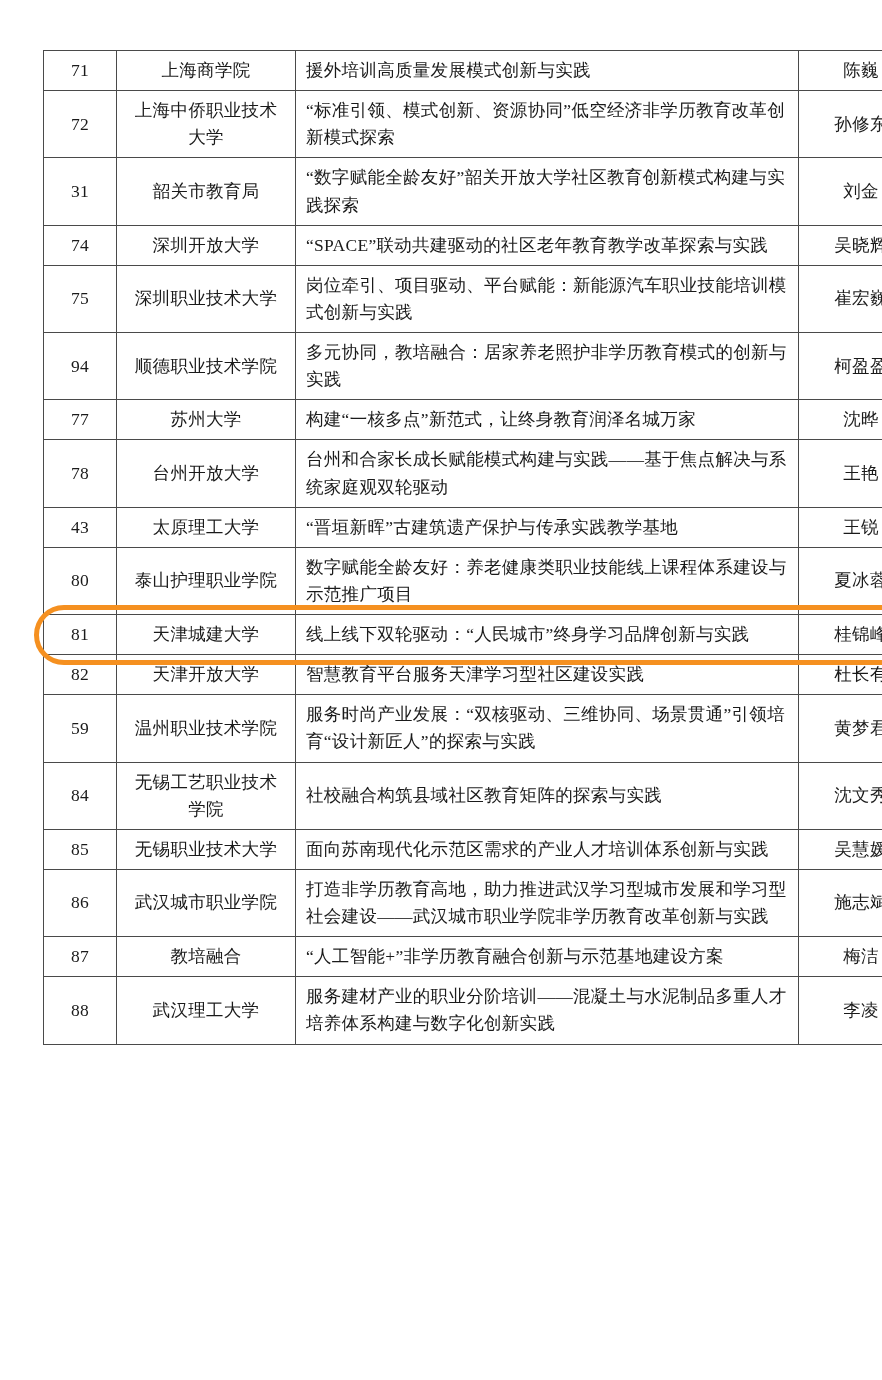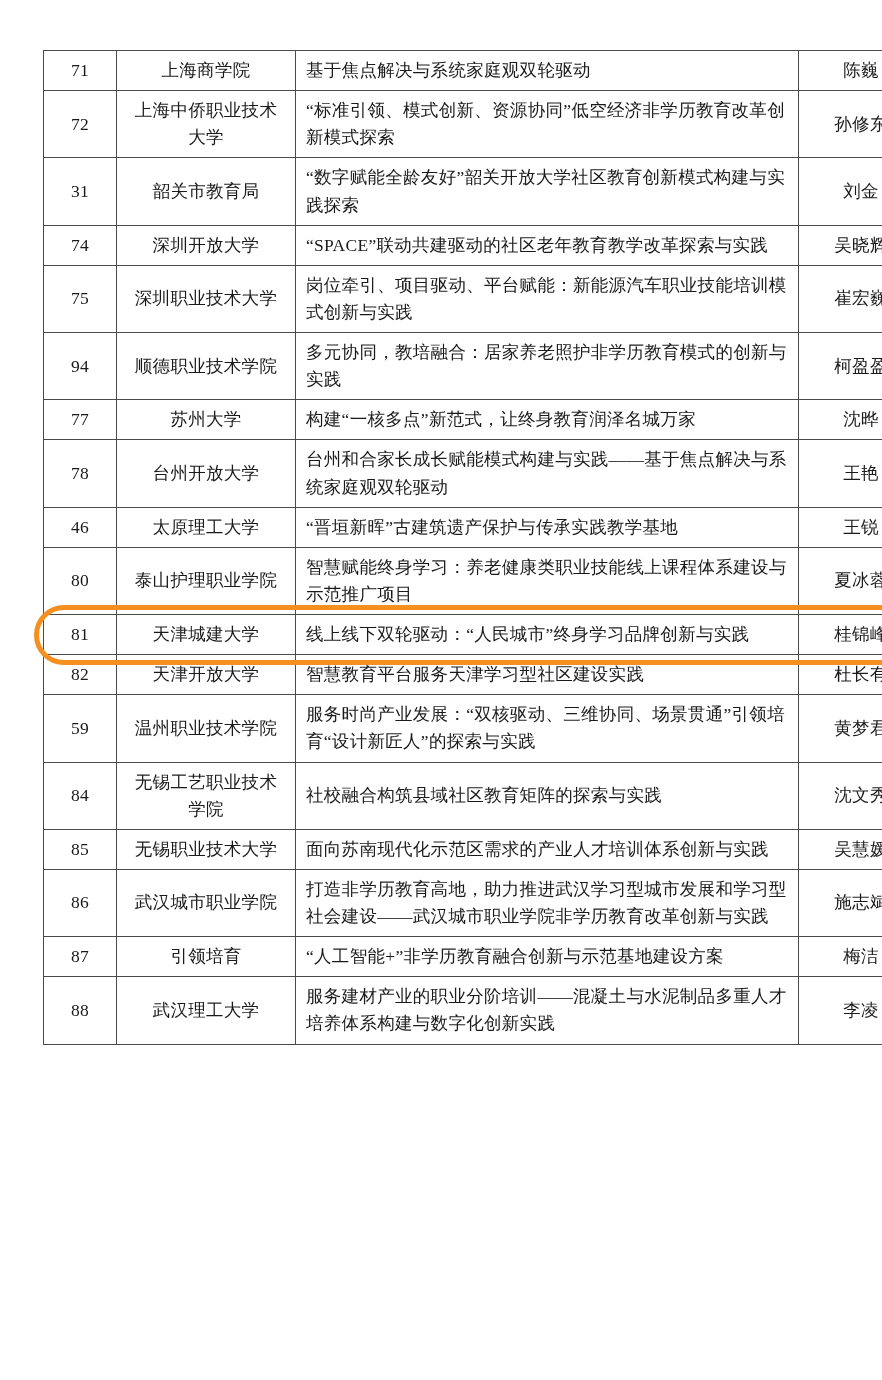--- a/index.html
+++ b/index.html
@@ -73,21 +73,21 @@
 </head>
 <body>
 
 <div class="page">
   <div class="table-wrap">
     <table class="award-table">
       <tbody>
         <tr>
           <td class="col-index">71</td>
           <td class="col-org">上海商学院</td>
-          <td class="col-title">基于焦点解决与系统家庭观双轮驱动</td>
+          <td class="col-title">援外培训高质量发展模式创新与实践</td>
           <td class="col-person">陈巍</td>
         </tr>
         <tr>
           <td class="col-index">72</td>
           <td class="col-org">上海中侨职业技术大学</td>
           <td class="col-title">“标准引领、模式创新、资源协同”低空经济非学历教育改革创新模式探索</td>
           <td class="col-person">孙修东</td>
         </tr>
         <tr>
           <td class="col-index">31</td>
@@ -119,29 +119,29 @@
           <td class="col-title">构建“一核多点”新范式，让终身教育润泽名城万家</td>
           <td class="col-person">沈晔</td>
         </tr>
         <tr>
           <td class="col-index">78</td>
           <td class="col-org">台州开放大学</td>
           <td class="col-title">台州和合家长成长赋能模式构建与实践——基于焦点解决与系统家庭观双轮驱动</td>
           <td class="col-person">王艳</td>
         </tr>
         <tr>
-          <td class="col-index">46</td>
+          <td class="col-index">43</td>
           <td class="col-org">太原理工大学</td>
           <td class="col-title">“晋垣新晖”古建筑遗产保护与传承实践教学基地</td>
           <td class="col-person">王锐</td>
         </tr>
         <tr>
           <td class="col-index">80</td>
           <td class="col-org">泰山护理职业学院</td>
-          <td class="col-title">智慧赋能终身学习：养老健康类职业技能线上课程体系建设与示范推广项目</td>
+          <td class="col-title">数字赋能全龄友好：养老健康类职业技能线上课程体系建设与示范推广项目</td>
           <td class="col-person">夏冰蓉</td>
         </tr>
         <tr class="highlight-row">
           <td class="col-index">81</td>
           <td class="col-org">天津城建大学</td>
           <td class="col-title">线上线下双轮驱动：“人民城市”终身学习品牌创新与实践</td>
           <td class="col-person">桂锦峰</td>
         </tr>
         <tr>
           <td class="col-index">82</td>
@@ -168,21 +168,21 @@
           <td class="col-person">吴慧媛</td>
         </tr>
         <tr>
           <td class="col-index">86</td>
           <td class="col-org">武汉城市职业学院</td>
           <td class="col-title">打造非学历教育高地，助力推进武汉学习型城市发展和学习型社会建设——武汉城市职业学院非学历教育改革创新与实践</td>
           <td class="col-person">施志斌</td>
         </tr>
         <tr>
           <td class="col-index">87</td>
-          <td class="col-org">引领培育</td>
+          <td class="col-org">教培融合</td>
           <td class="col-title">“人工智能+”非学历教育融合创新与示范基地建设方案</td>
           <td class="col-person">梅洁</td>
         </tr>
         <tr>
           <td class="col-index">88</td>
           <td class="col-org">武汉理工大学</td>
           <td class="col-title">服务建材产业的职业分阶培训——混凝土与水泥制品多重人才培养体系构建与数字化创新实践</td>
           <td class="col-person">李凌</td>
         </tr>
       </tbody>

